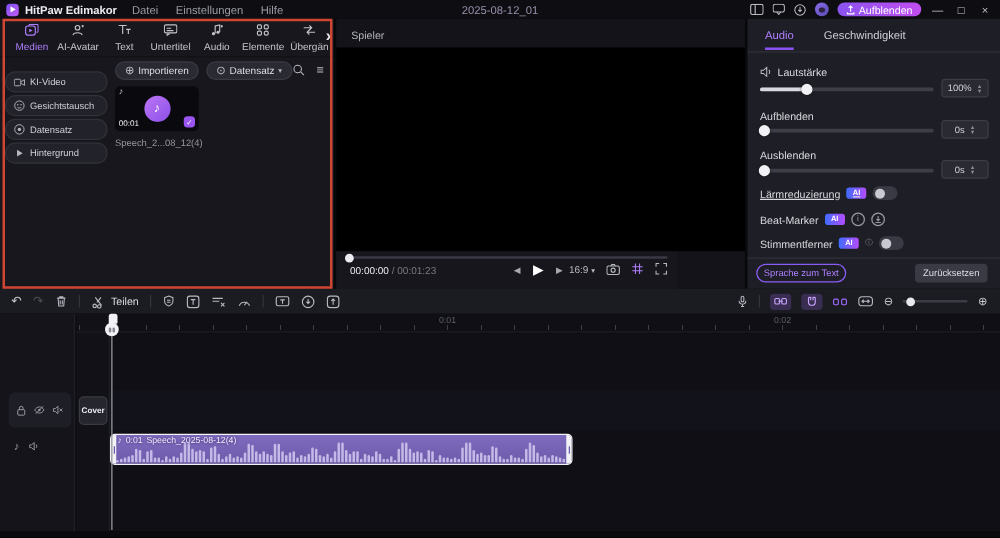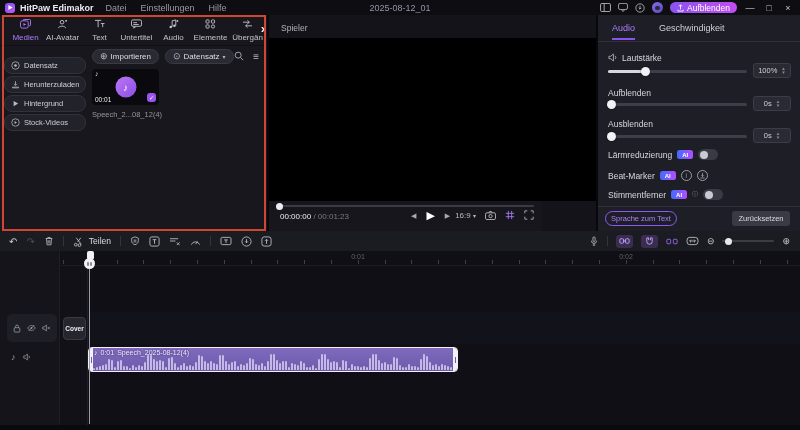--- a/index.html
+++ b/index.html
@@ -252,51 +252,54 @@
               </svg>
             </span>
           <span class="tlabel nw">Übergän</span>
         </div>
         <span class="tab-more">›</span>
       </div>
 
       <div class="sidebar">
         <div class="side-item">
           <span class="ic">
+              <svg width="9" height="8" viewBox="0 0 12 10">
+                <rect x="0.5" y="1.5" width="7" height="7" rx="1.5" fill="none" stroke="currentColor"></rect>
+                <path d="M8 4L11.5 2v6L8 6" fill="none" stroke="currentColor"></path>
+              </svg>
+            </span>
+          <span class="nw">KI-Video</span>
+        </div>
+        <div class="side-item">
+          <span class="ic">
+              <svg width="9" height="9" viewBox="0 0 12 12">
+                <circle cx="6" cy="6" r="5" fill="none" stroke="currentColor"></circle>
+                <circle cx="4.3" cy="5" r=".8" fill="currentColor"></circle>
+                <circle cx="7.7" cy="5" r=".8" fill="currentColor"></circle>
+                <path d="M4 7.8c1.2 1 2.8 1 4 0" fill="none" stroke="currentColor"></path>
+              </svg>
+            </span>
+          <span class="nw">Gesichtstausch</span>
+        </div>
+        <div class="side-item">
+          <span class="ic">
               <svg width="9" height="9" viewBox="0 0 12 12">
                 <circle cx="6" cy="6" r="5" fill="none" stroke="currentColor"></circle>
                 <circle cx="6" cy="6" r="1.8" fill="currentColor"></circle>
               </svg>
             </span>
           <span class="nw">Datensatz</span>
         </div>
         <div class="side-item">
           <span class="ic">
               <svg width="9" height="9" viewBox="0 0 12 12">
-                <path d="M6 1.5v5.5M3.8 5L6 7.2 8.2 5M2 9.5h8M2 9.5v1h8v-1" fill="none" stroke="currentColor"></path>
-              </svg>
-            </span>
-          <span class="nw">Herunterzuladen</span>
-        </div>
-        <div class="side-item">
-          <span class="ic">
-              <svg width="9" height="9" viewBox="0 0 12 12">
                 <path d="M3.5 2.5l6 3.5-6 3.5z" fill="currentColor"></path>
               </svg>
             </span>
           <span class="nw">Hintergrund</span>
-        </div>
-        <div class="side-item">
-          <span class="ic">
-              <svg width="9" height="9" viewBox="0 0 12 12">
-                <circle cx="6" cy="6" r="5" fill="none" stroke="currentColor"></circle>
-                <path d="M4.8 4l3 2-3 2z" fill="currentColor"></path>
-              </svg>
-            </span>
-          <span class="nw">Stock-Videos</span>
         </div>
       </div>
 
       <div class="media-toolbar">
         <span class="mbtn nw">
           <span class="ic" style="font-size:9px;">⊕</span>
           <span>Importieren</span>
         </span>
         <span class="mbtn nw">
           <span class="ic" style="font-size:9px;">⊙</span>
@@ -407,21 +410,21 @@
         <span class="sknob" style="left:-1px;"></span>
       </div>
       <div class="valbox" style="top:113px;">
         <span>0s</span>
           <span class="stepper">
             <span>▲</span>
             <span>▼</span>
           </span>
       </div>
 
-      <div class="togglerow" style="top:134px;">
+      <div class="togglerow" style="top:134px;text-decoration:underline;">
         <span class="nw">Lärmreduzierung</span>
         <span class="ai-badge">AI</span>
         <span class="toggle"></span>
       </div>
 
       <div class="togglerow" style="top:155px;">
         <span class="nw">Beat-Marker</span>
         <span class="ai-badge">AI</span>
         <span class="circ-ic">i</span>
         <span class="circ-ic">

